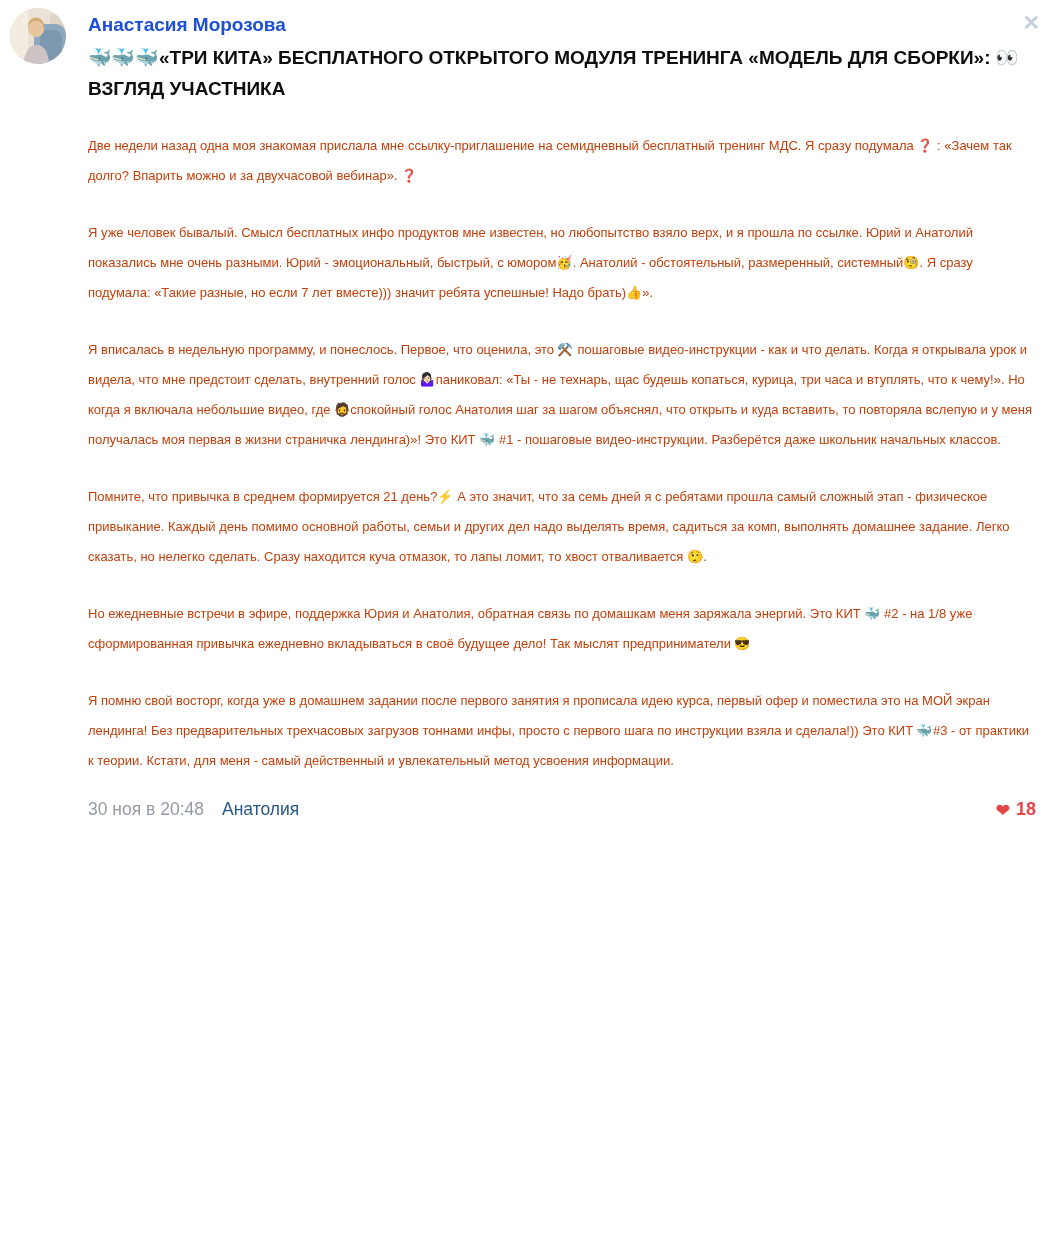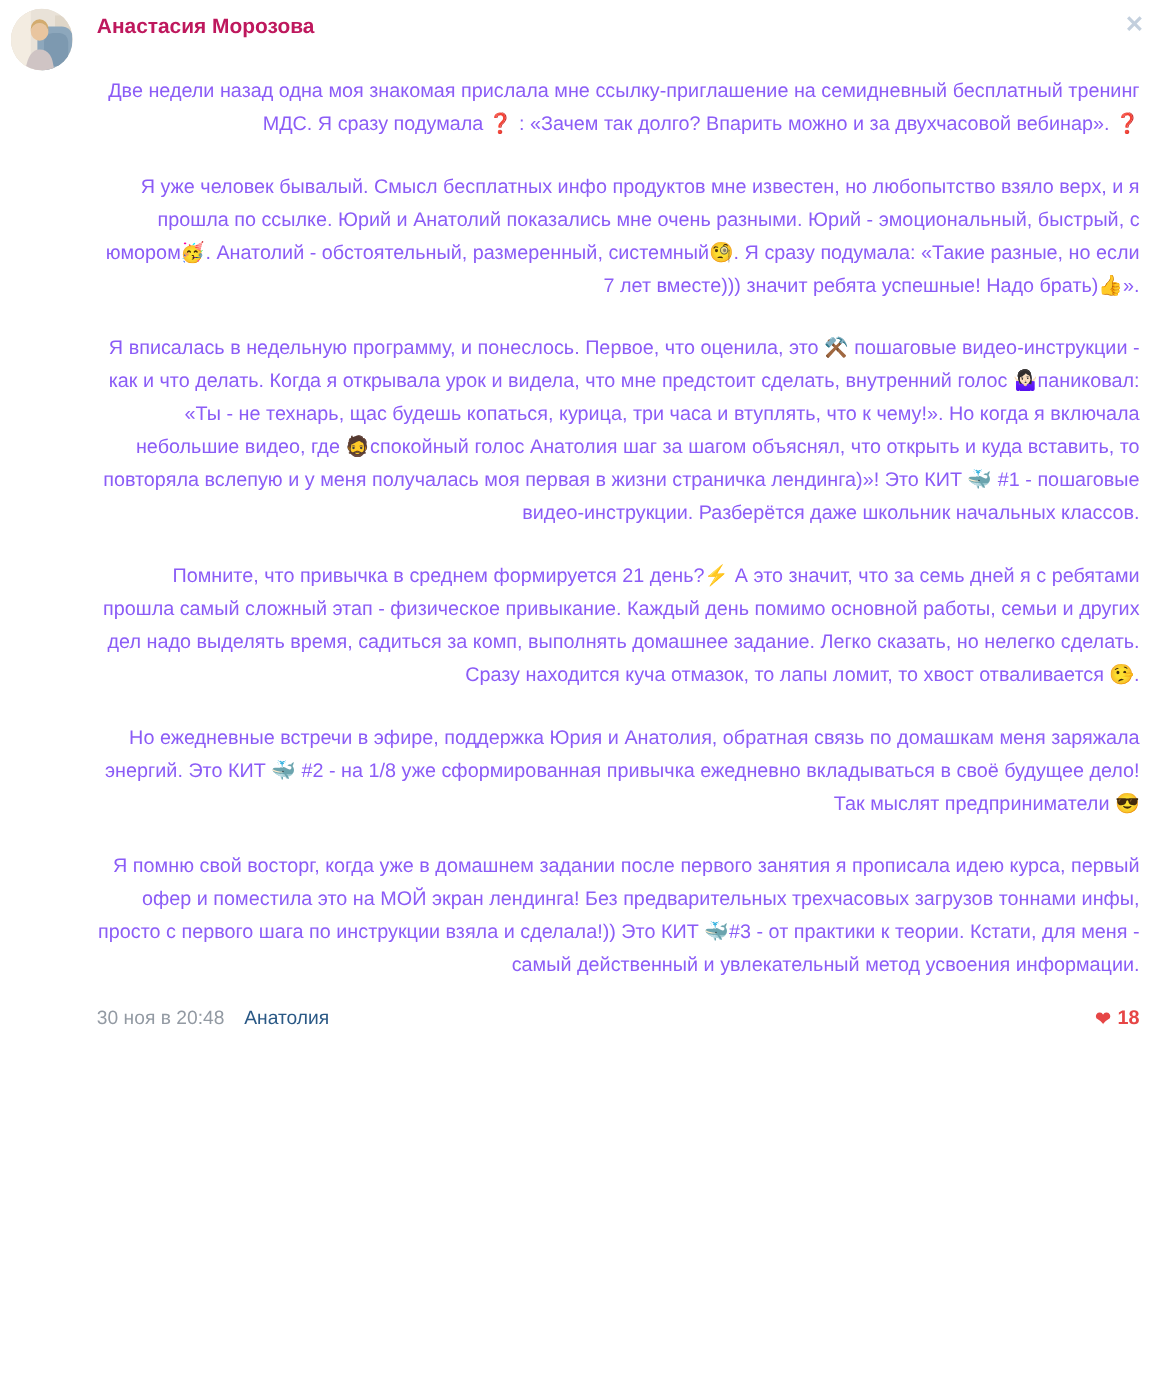--- a/index.html
+++ b/index.html
@@ -13,31 +13,31 @@
   }
   .comment-root { display: flex; align-items: flex-start; padding: 8px 26px 0 10px; }
   .avatar {
     width: 56px; height: 56px; border-radius: 50%;
     overflow: hidden; flex: none; cursor: pointer;
     background: #e9e2d8;
   }
   .avatar svg { display: block; }
   .content { margin-left: 22px; flex: 1; max-width: 948px; padding-top: 2px; }
   .author-name {
-    color: #be185d; font-weight: bold;
+    color: #1d4ed8; font-weight: bold;
     font-size: 19px; line-height: 30px;
     cursor: pointer; display: inline-block;
   }
   .comment-title {
     font-weight: bold; font-size: 19px; line-height: 31px;
     color: #0e0e0e; margin: 2px 0 0 0;
   }
   p.para {
-    font-size: 18px; line-height: 30px;
-    margin: 27px 0 0 0; color: #8b5cf6; text-align: right;
+    font-size: 13px; line-height: 30px;
+    margin: 27px 0 0 0; color: #c2410c;
   }
   p.para.last { margin-top: 24px; }
   .footer-row {
     display: flex; align-items: center;
     margin-top: 20px; font-size: 17.5px; line-height: 26px;
   }
   .timestamp { color: #939aa3; }
   .reply-link { color: #2a5885; margin-left: 18px; cursor: pointer; }
   .like-button {
     margin-left: auto; display: flex; align-items: center; gap: 6px;
@@ -63,20 +63,21 @@
       <rect x="24" y="16" width="32" height="42" rx="10" fill="#8da7bc"></rect>
       <rect x="30" y="22" width="22" height="30" rx="8" fill="#7d99b0"></rect>
       <circle cx="26" cy="21" r="8" fill="#e9c59f"></circle>
       <path d="M18 21 a8 8 0 0 1 16 0 l0 -3 a8 8.5 0 0 0 -16 0 z" fill="#d3ab6e"></path>
       <path d="M13 56 q3 -19 13 -19 q12 0 13 19 z" fill="#cfc4c4"></path>
     </svg>
   </div>
 
   <div class="content">
     <span class="author-name">Анастасия Морозова</span>
+    <div class="comment-title">🐳🐳🐳«ТРИ КИТА» БЕСПЛАТНОГО ОТКРЫТОГО МОДУЛЯ ТРЕНИНГА «МОДЕЛЬ ДЛЯ СБОРКИ»: 👀ВЗГЛЯД УЧАСТНИКА</div>
 
     <p class="para">Две недели назад одна моя знакомая прислала мне ссылку-приглашение на семидневный бесплатный тренинг МДС. Я сразу подумала ❓ : «Зачем так долго? Впарить можно и за двухчасовой вебинар». ❓</p>
     <p class="para">Я уже человек бывалый. Смысл бесплатных инфо продуктов мне известен, но любопытство взяло верх, и я прошла по ссылке. Юрий и Анатолий показались мне очень разными. Юрий - эмоциональный, быстрый, с юмором🥳. Анатолий - обстоятельный, размеренный, системный🧐. Я сразу подумала: «Такие разные, но если 7 лет вместе))) значит ребята успешные! Надо брать)👍».</p>
     <p class="para">Я вписалась в недельную программу, и понеслось. Первое, что оценила, это ⚒️ пошаговые видео-инструкции - как и что делать. Когда я открывала урок и видела, что мне предстоит сделать, внутренний голос 🤷🏻‍♀️паниковал: «Ты - не технарь, щас будешь копаться, курица, три часа и втуплять, что к чему!». Но когда я включала небольшие видео, где 🧔спокойный голос Анатолия шаг за шагом объяснял, что открыть и куда вставить, то повторяла вслепую и у меня получалась моя первая в жизни страничка лендинга)»! Это КИТ 🐳 #1 - пошаговые видео-инструкции. Разберётся даже школьник начальных классов.</p>
     <p class="para">Помните, что привычка в среднем формируется 21 день?⚡ А это значит, что за семь дней я с ребятами прошла самый сложный этап - физическое привыкание. Каждый день помимо основной работы, семьи и других дел надо выделять время, садиться за комп, выполнять домашнее задание. Легко сказать, но нелегко сделать. Сразу находится куча отмазок, то лапы ломит, то хвост отваливается 🤥.</p>
     <p class="para">Но ежедневные встречи в эфире, поддержка Юрия и Анатолия, обратная связь по домашкам меня заряжала энергий. Это КИТ 🐳 #2 - на 1/8 уже сформированная привычка ежедневно вкладываться в своё будущее дело! Так мыслят предприниматели 😎</p>
     <p class="para">Я помню свой восторг, когда уже в домашнем задании после первого занятия я прописала идею курса, первый офер и поместила это на МОЙ экран лендинга! Без предварительных трехчасовых загрузов тоннами инфы, просто с первого шага по инструкции взяла и сделала!)) Это КИТ 🐳#3 - от практики к теории. Кстати, для меня - самый действенный и увлекательный метод усвоения информации.</p>
 
     <div class="footer-row">
       <span class="timestamp">30 ноя в 20:48</span>

